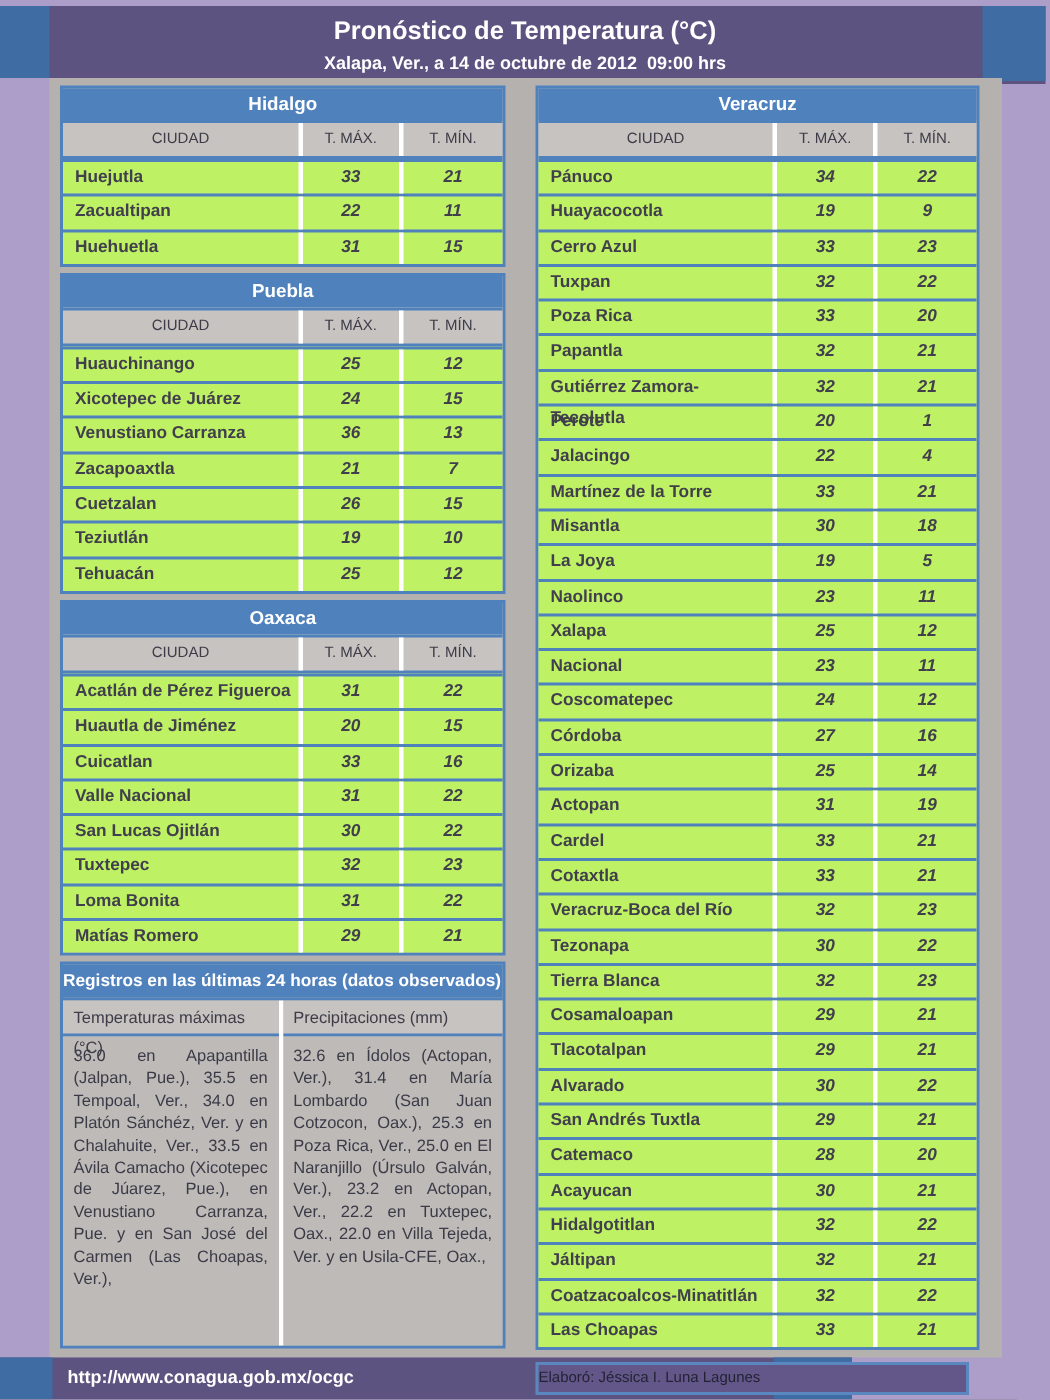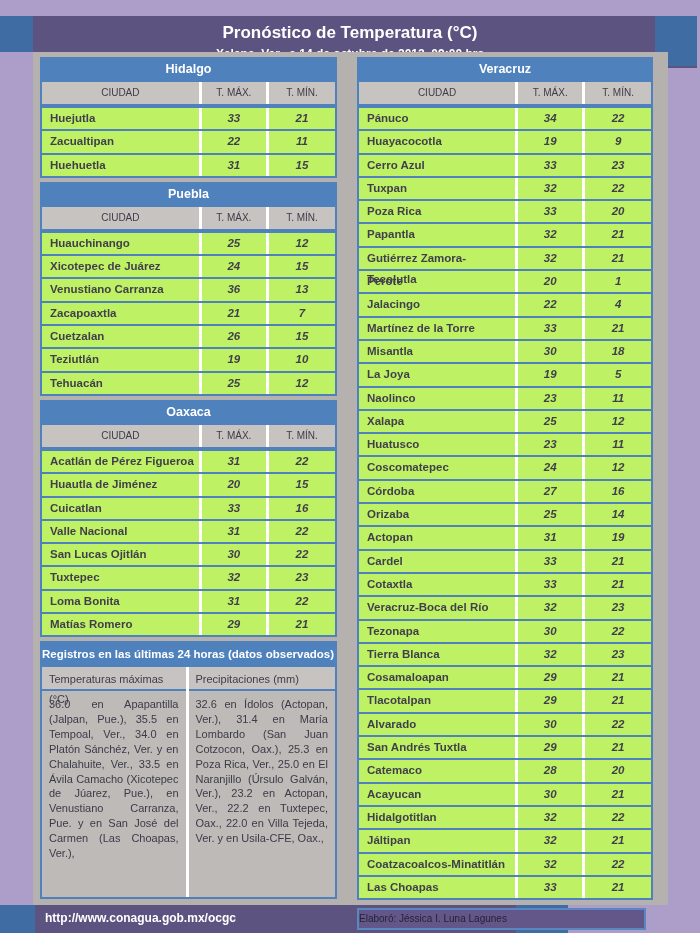--- a/index.html
+++ b/index.html
@@ -2,21 +2,21 @@
 <html><head>
 <meta charset="utf-8">
 <style>
   * { margin:0; padding:0; box-sizing:border-box; }
   html,body { background:#8f84ad; }
   body { font-family:"Liberation Sans", sans-serif; }
 
   .page { position:relative; width:700px; height:933px; background:#ac9ec9; overflow:hidden; margin:0 auto; }
 
   
-  .topbar { position:absolute; top:16px; left:0; width:700px; height:52px; }
+  .topbar { position:absolute; top:4px; left:0; width:700px; height:52px; }
   .topbar-bg { position:absolute; top:0; left:0; right:3px; height:52px; background:#5d5380; }
   .corner { position:absolute; top:0; height:50px; background:#3e6ca3; }
   .corner.left { left:0; width:33px; }
   .corner.right { right:3px; width:42px; }
   .titlebox { position:absolute; top:0; left:50px; right:50px; height:52px; text-align:center; color:#ffffff; }
   .main-title { margin-top:7px; font-size:17px; font-weight:bold; }
   .sub-title { margin-top:4px; font-size:12px; font-weight:bold; white-space:pre; }
 
   
   .body-area { position:absolute; top:52px; bottom:28px; left:0; width:628px; background:#ac9ec9; }
@@ -276,21 +276,21 @@
             <div class="td city">Naolinco</div>
             <div class="td tmax">23</div>
             <div class="td tmin">11</div>
           </div>
             <div class="trow">
             <div class="td city">Xalapa</div>
             <div class="td tmax">25</div>
             <div class="td tmin">12</div>
           </div>
             <div class="trow">
-            <div class="td city">Huatusco</div>
+            <div class="td city">Nacional</div>
             <div class="td tmax">23</div>
             <div class="td tmin">11</div>
           </div>
             <div class="trow">
             <div class="td city">Coscomatepec</div>
             <div class="td tmax">24</div>
             <div class="td tmin">12</div>
           </div>
             <div class="trow">
             <div class="td city">Córdoba</div>

